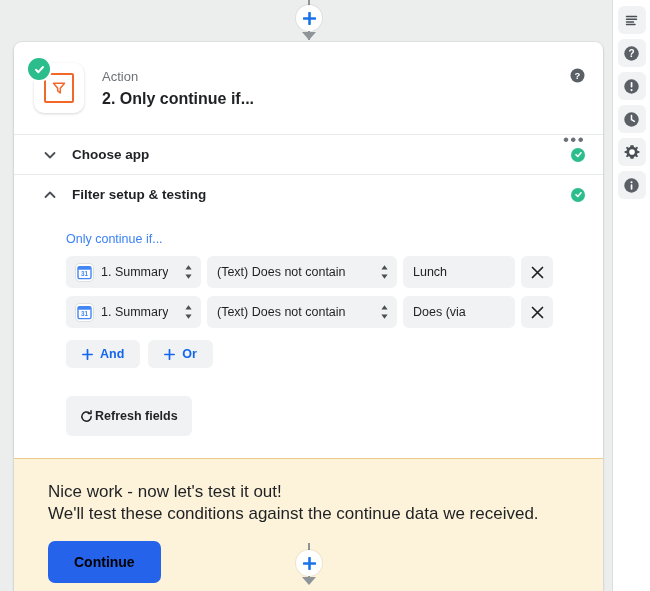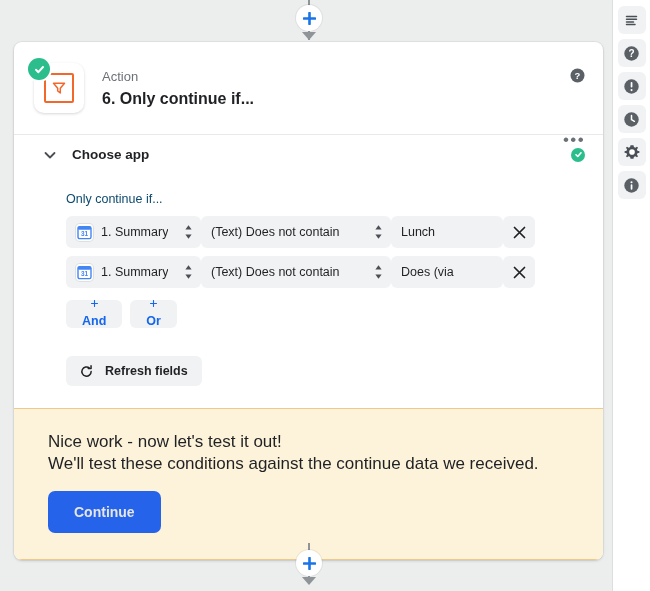--- a/index.html
+++ b/index.html
@@ -110,23 +110,23 @@
   }
   .section-check {
     margin-left: auto;
     width: 14px; height: 14px; border-radius: 50%;
     background: #2bbd8c;
     display: flex; align-items: center; justify-content: center;
   }
 
   
   .filter-body { padding: 18px 18px 22px 52px; }
-  .only-if-label { font-size: 12.5px; color: #0c4a6e; margin-bottom: 10px; }
-
-  .cond-row { display: flex; align-items: center; margin-bottom: 8px; }
+  .only-if-label { font-size: 12.5px; color: #3b82f6; margin-bottom: 10px; }
+
+  .cond-row { display: flex; align-items: center; gap: 6px; margin-bottom: 8px; }
 
   .field {
     position: relative;
     height: 32px;
     background: #f1f2f3;
     border-radius: 6px;
     display: flex; align-items: center;
     padding: 0 10px;
     font-size: 12.5px; color: #1f2124;
     cursor: pointer;
@@ -160,45 +160,44 @@
   }
 
   .addrow { display: flex; gap: 8px; margin-top: 12px; }
   .add-btn {
     height: 28px; padding: 0 16px;
     background: #f1f2f3; border: none; border-radius: 6px;
     display: flex; align-items: center; gap: 7px;
     color: #1366ee; font-size: 12.5px; font-weight: bold;
     font-family: "Liberation Sans", sans-serif;
     cursor: pointer;
-    flex-direction: column;
   }
   .refresh-btn {
     margin-top: 28px;
-    height: 30px; padding: 0 14px;
+    height: 40px; padding: 0 14px;
     background: #f1f2f3; border: none; border-radius: 6px;
-    display: inline-flex; align-items: center; gap: 12px;
+    display: inline-flex; align-items: center; gap: 2px;
     color: #1f2124; font-size: 12.5px; font-weight: bold;
     font-family: "Liberation Sans", sans-serif;
     cursor: pointer;
   }
 
   
   .notice {
     background: #fdf3da;
     border: 1px solid #eec98a;
     border-left: none; border-right: none;
     padding: 22px 0 26px 34px;
   }
   .notice-line { font-size: 17px; color: #1f2124; line-height: 22px; }
   .continue-btn {
     margin-top: 16px;
     height: 42px; padding: 10px 26px;
     background: #2563eb; border: none; border-radius: 7px;
-    color: #e5e5e5; font-size: 14px; font-weight: bold;
+    color: #000000; font-size: 14px; font-weight: bold;
     font-family: "Liberation Sans", sans-serif;
     cursor: pointer;
   }
 
   
   .rail {
     width: 38px; height: 591px;
     background: #ffffff;
     border-left: 1px solid #dcdee0;
     display: flex; flex-direction: column; align-items: center;
@@ -242,21 +241,21 @@
           </div>
           <div class="status-badge">
             <svg width="13" height="13" viewBox="0 0 13 13">
               <path d="M3 6.8 L5.4 9.2 L10 4" fill="none" stroke="#ffffff" stroke-width="2" stroke-linecap="round" stroke-linejoin="round"></path>
             </svg>
           </div>
         </div>
 
         <div class="header-text">
           <div class="header-kicker">Action</div>
-          <div class="header-title">6. Only continue if...</div>
+          <div class="header-title">2. Only continue if...</div>
         </div>
 
         <div class="header-help">
           <svg width="15" height="15" viewBox="0 0 15 15">
             <circle cx="7.5" cy="7.5" r="7" fill="#5a6066"></circle>
             <text x="7.5" y="11" text-anchor="middle" font-size="9.5" font-weight="bold" fill="#ffffff" font-family="Liberation Sans, sans-serif">?</text>
           </svg>
         </div>
         <div class="header-more">•••</div>
       </div>
@@ -266,20 +265,31 @@
           <path d="M3.5 6 L8 10.5 L12.5 6" fill="none" stroke="#4a4f55" stroke-width="1.8" stroke-linecap="round" stroke-linejoin="round"></path>
         </svg>
         <div class="section-label">Choose app</div>
         <div class="section-check">
           <svg width="9" height="9" viewBox="0 0 10 10">
             <path d="M2.2 5.3 L4.2 7.2 L7.8 3.1" fill="none" stroke="#ffffff" stroke-width="1.8" stroke-linecap="round" stroke-linejoin="round"></path>
           </svg>
         </div>
       </div>
 
+      <div class="section-row">
+        <svg class="chev" viewBox="0 0 16 16">
+          <path d="M3.5 10 L8 5.5 L12.5 10" fill="none" stroke="#4a4f55" stroke-width="1.8" stroke-linecap="round" stroke-linejoin="round"></path>
+        </svg>
+        <div class="section-label">Filter setup &amp; testing</div>
+        <div class="section-check">
+          <svg width="9" height="9" viewBox="0 0 10 10">
+            <path d="M2.2 5.3 L4.2 7.2 L7.8 3.1" fill="none" stroke="#ffffff" stroke-width="1.8" stroke-linecap="round" stroke-linejoin="round"></path>
+          </svg>
+        </div>
+      </div>
 
       <div class="filter-body">
         <div class="only-if-label">Only continue if...</div>
 
         
         <div class="cond-row">
           <div class="field select-field field-left">
             <span class="cal-icon">
               <svg width="15" height="15" viewBox="0 0 15 15">
                 <rect x="1" y="1.6" width="13" height="12" rx="1.6" fill="#ffffff" stroke="#4285f4" stroke-width="1.4"></rect>

